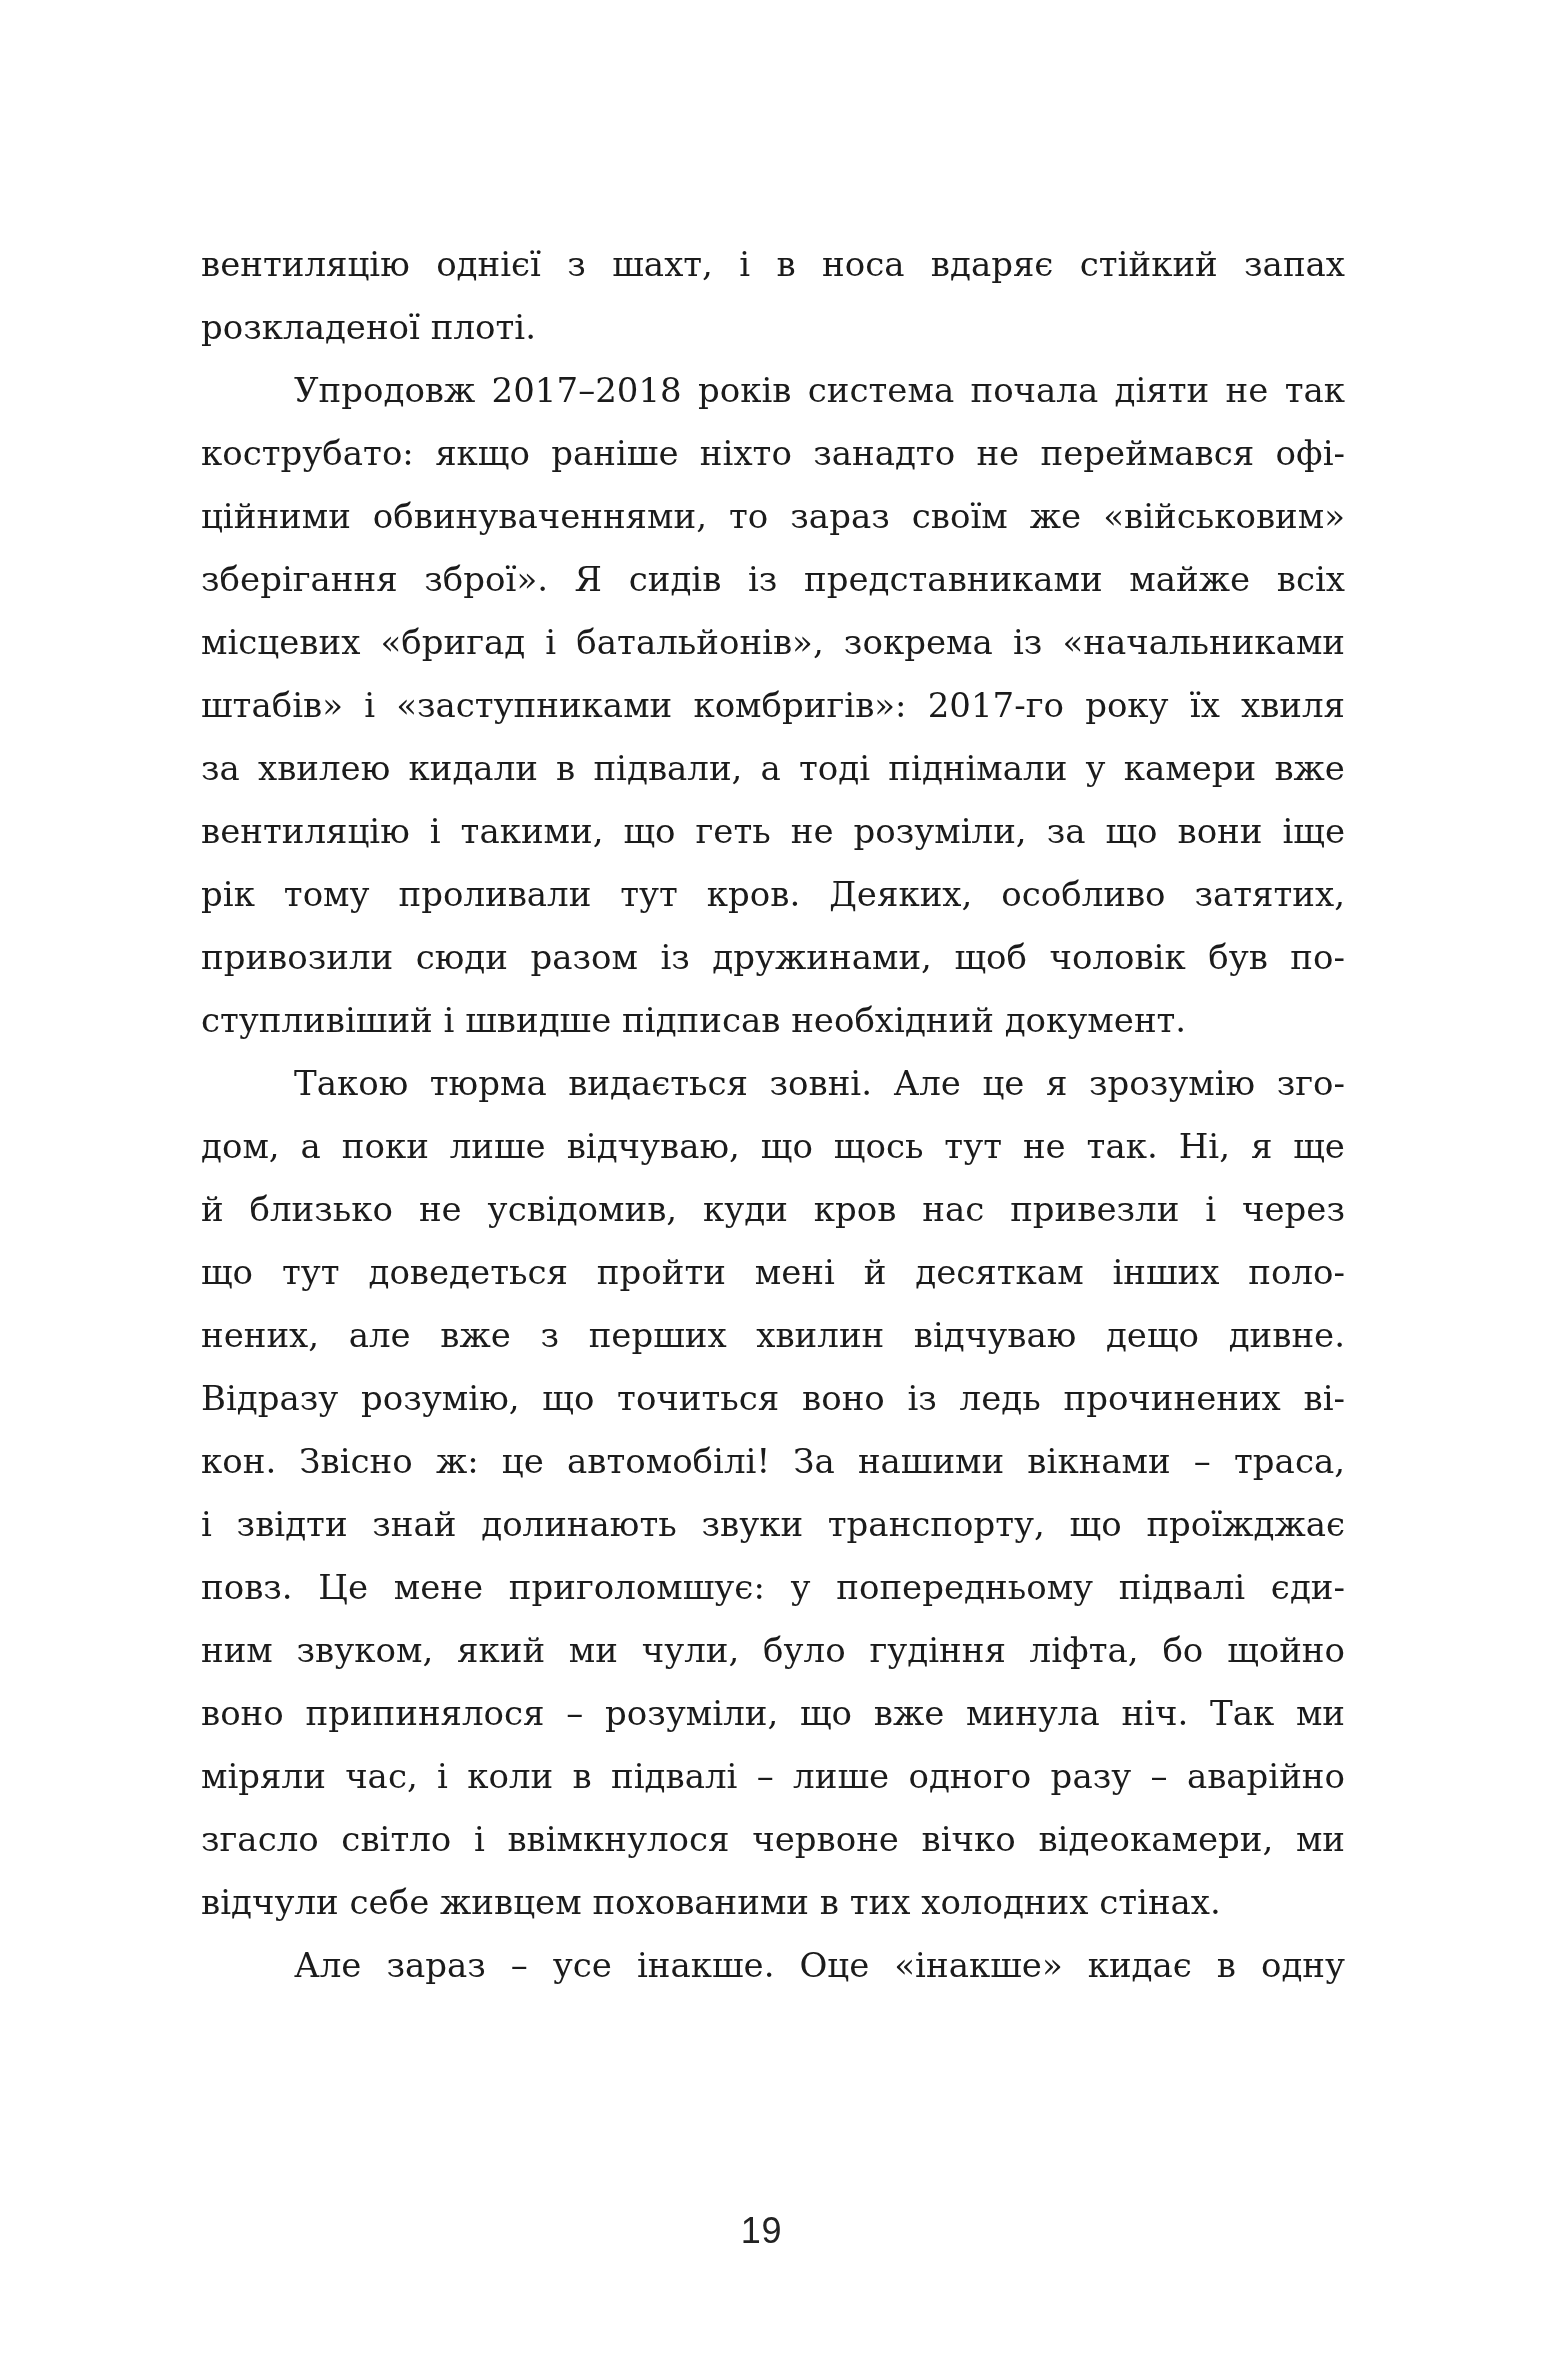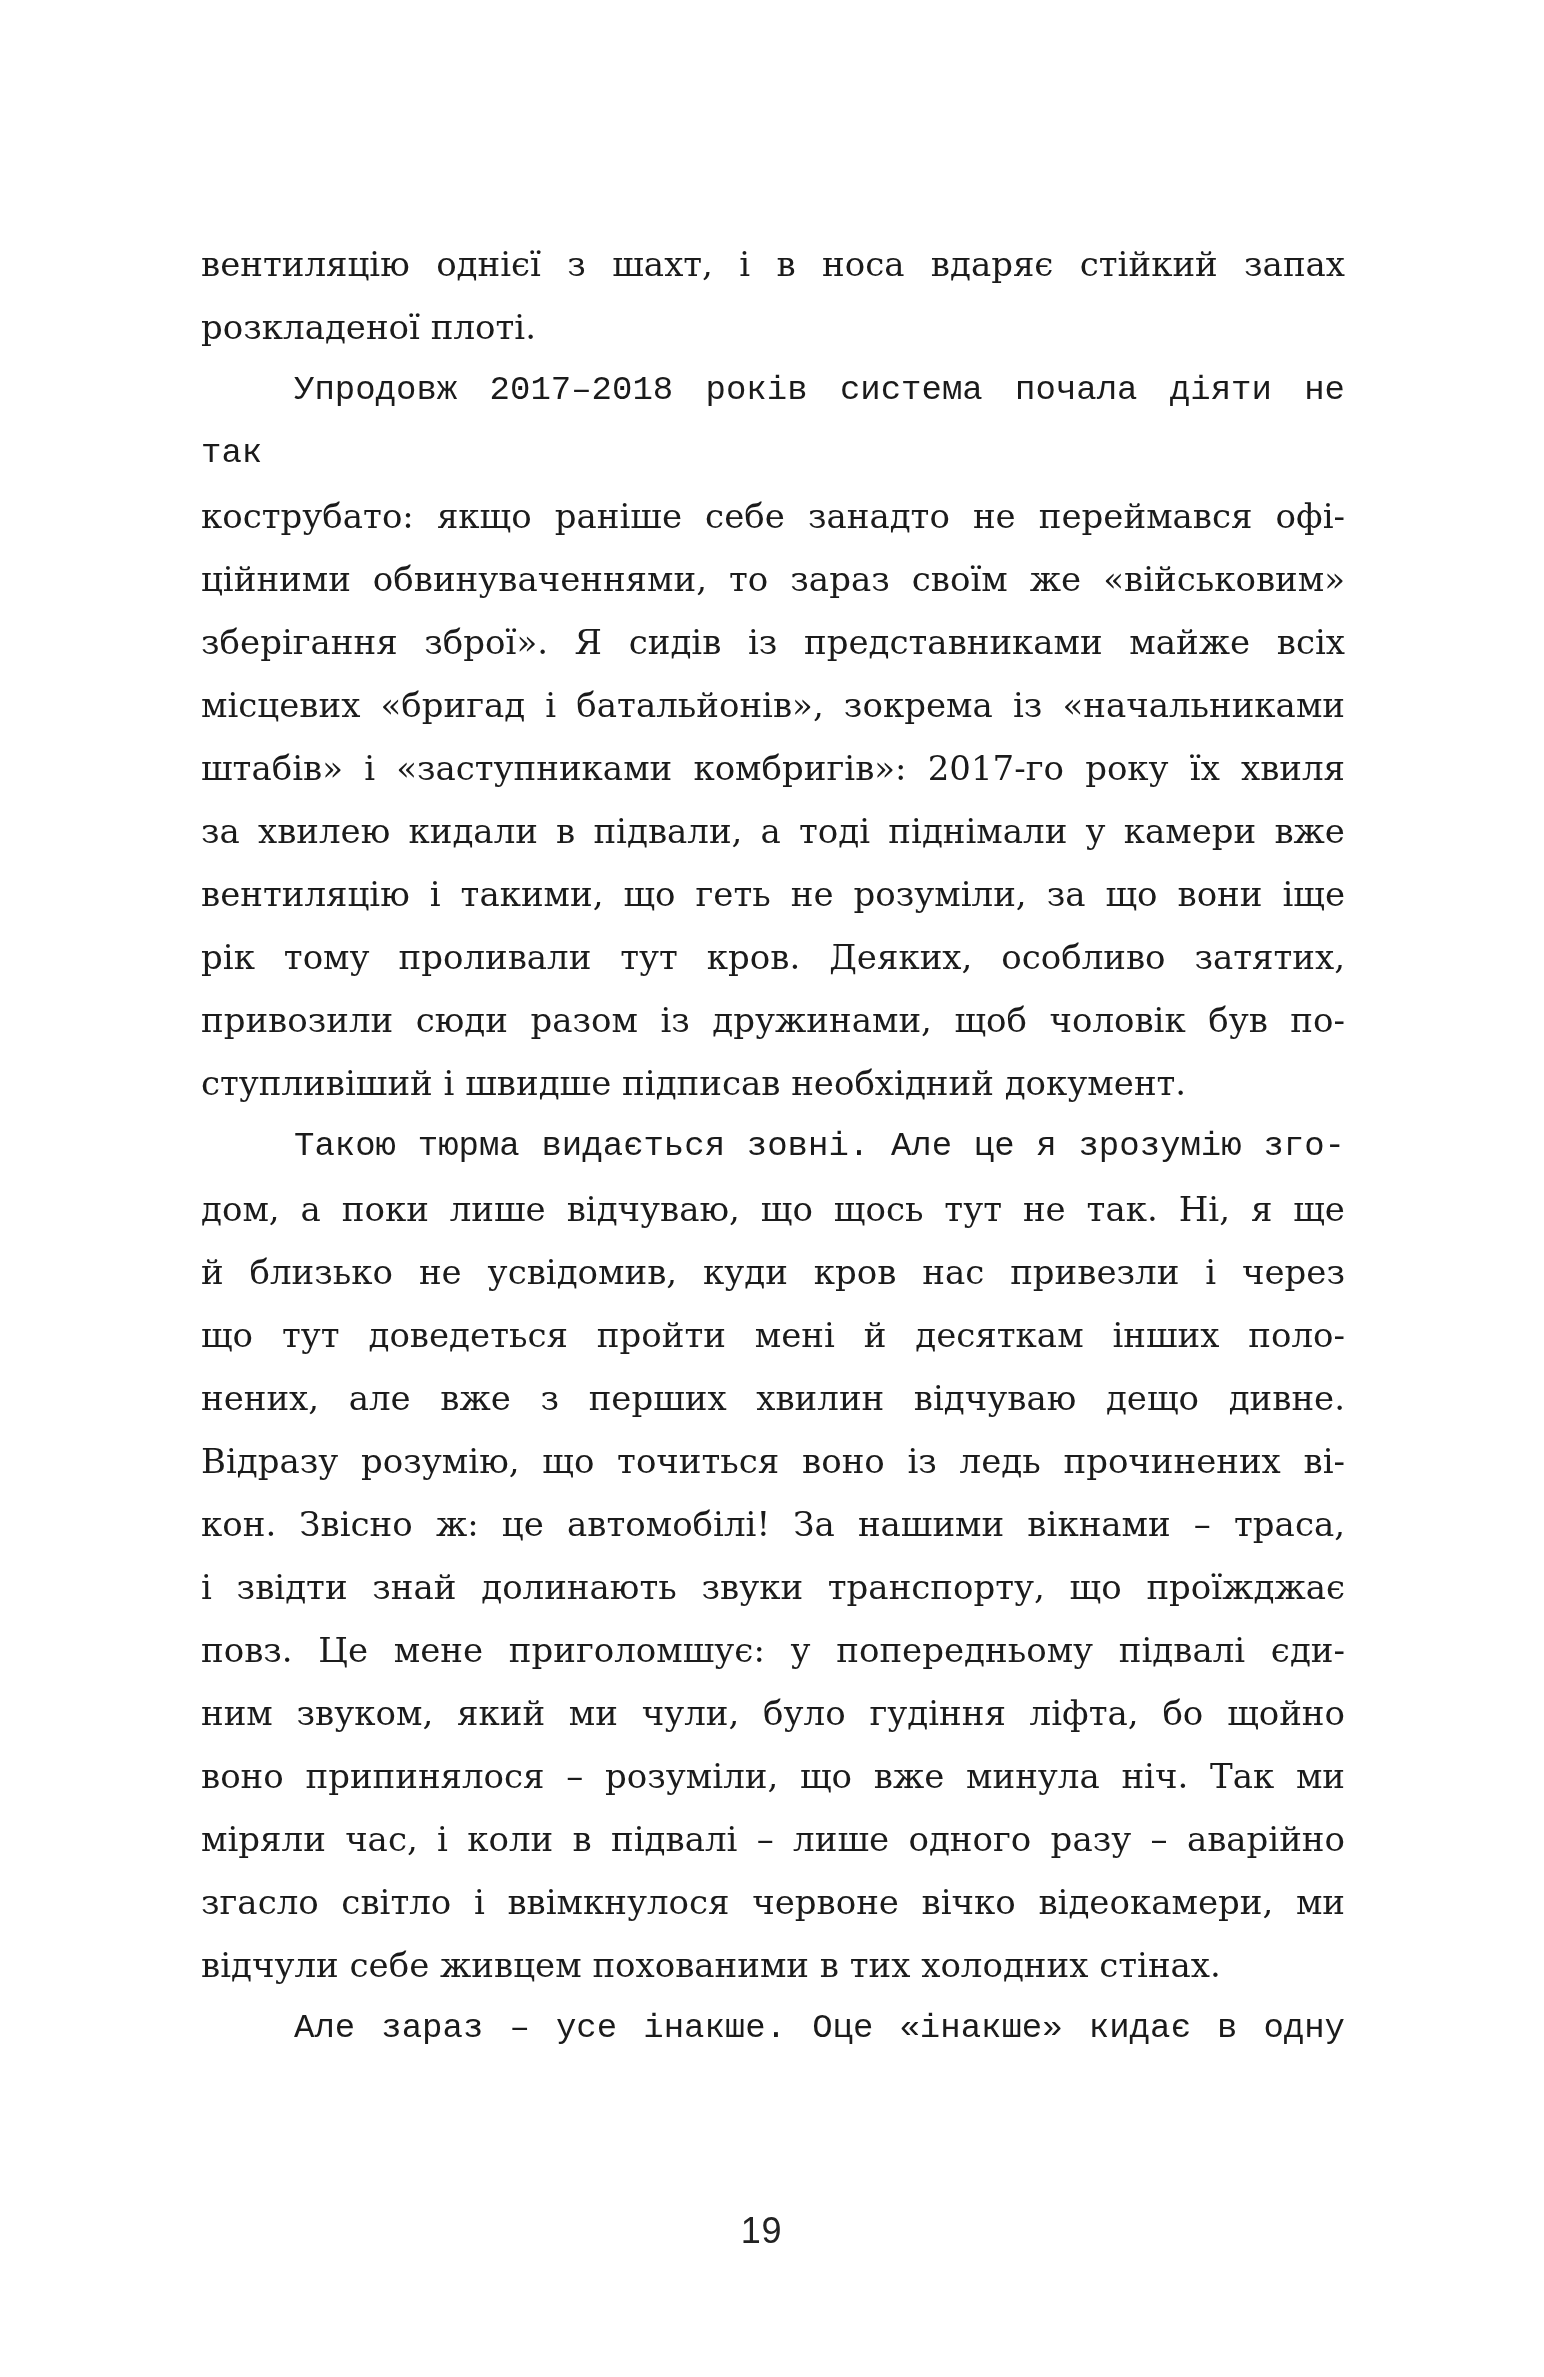--- a/index.html
+++ b/index.html
@@ -27,21 +27,20 @@
     color: #1b1b1b;
     text-align: justify;
     text-align-last: justify;
     white-space: normal;
   }
   .line.last {
     text-align-last: left;
   }
   .line.indent {
     text-indent: 93px;
-    font-family: Liberation Mono, monospace;
   }
   .page-number {
     position: absolute;
     left: 0;
     top: 2211px;
     width: 100%;
     text-align: center;
     font-family: "Liberation Sans", "DejaVu Sans", sans-serif;
     font-size: 36px;
     line-height: 40px;
@@ -51,21 +50,21 @@
   }
 </style>
 </head>
 <body>
 
 <div class="page">
   <main class="text-block">
       <div class="line">вентиляцію однієї з шахт, і в носа вдаряє стійкий запах</div>
       <div class="line last">розкладеної плоті.</div>
       <div class="line indent">Упродовж 2017–2018 років система почала діяти не так</div>
-      <div class="line">кострубато: якщо раніше себе занадто не переймався офі-</div>
+      <div class="line">кострубато: якщо раніше ніхто занадто не переймався офі-</div>
       <div class="line">ційними обвинуваченнями, то зараз своїм же «військовим»</div>
       <div class="line">зберігання зброї». Я сидів із представниками майже всіх</div>
       <div class="line">місцевих «бригад і батальйонів», зокрема із «начальниками</div>
       <div class="line">штабів» і «заступниками комбригів»: 2017-го року їх хвиля</div>
       <div class="line">за хвилею кидали в підвали, а тоді піднімали у камери вже</div>
       <div class="line">вентиляцію і такими, що геть не розуміли, за що вони іще</div>
       <div class="line">рік тому проливали тут кров. Деяких, особливо затятих,</div>
       <div class="line">привозили сюди разом із дружинами, щоб чоловік був по-</div>
       <div class="line last">ступливіший і швидше підписав необхідний документ.</div>
       <div class="line indent">Такою тюрма видається зовні. Але це я зрозумію зго-</div>

